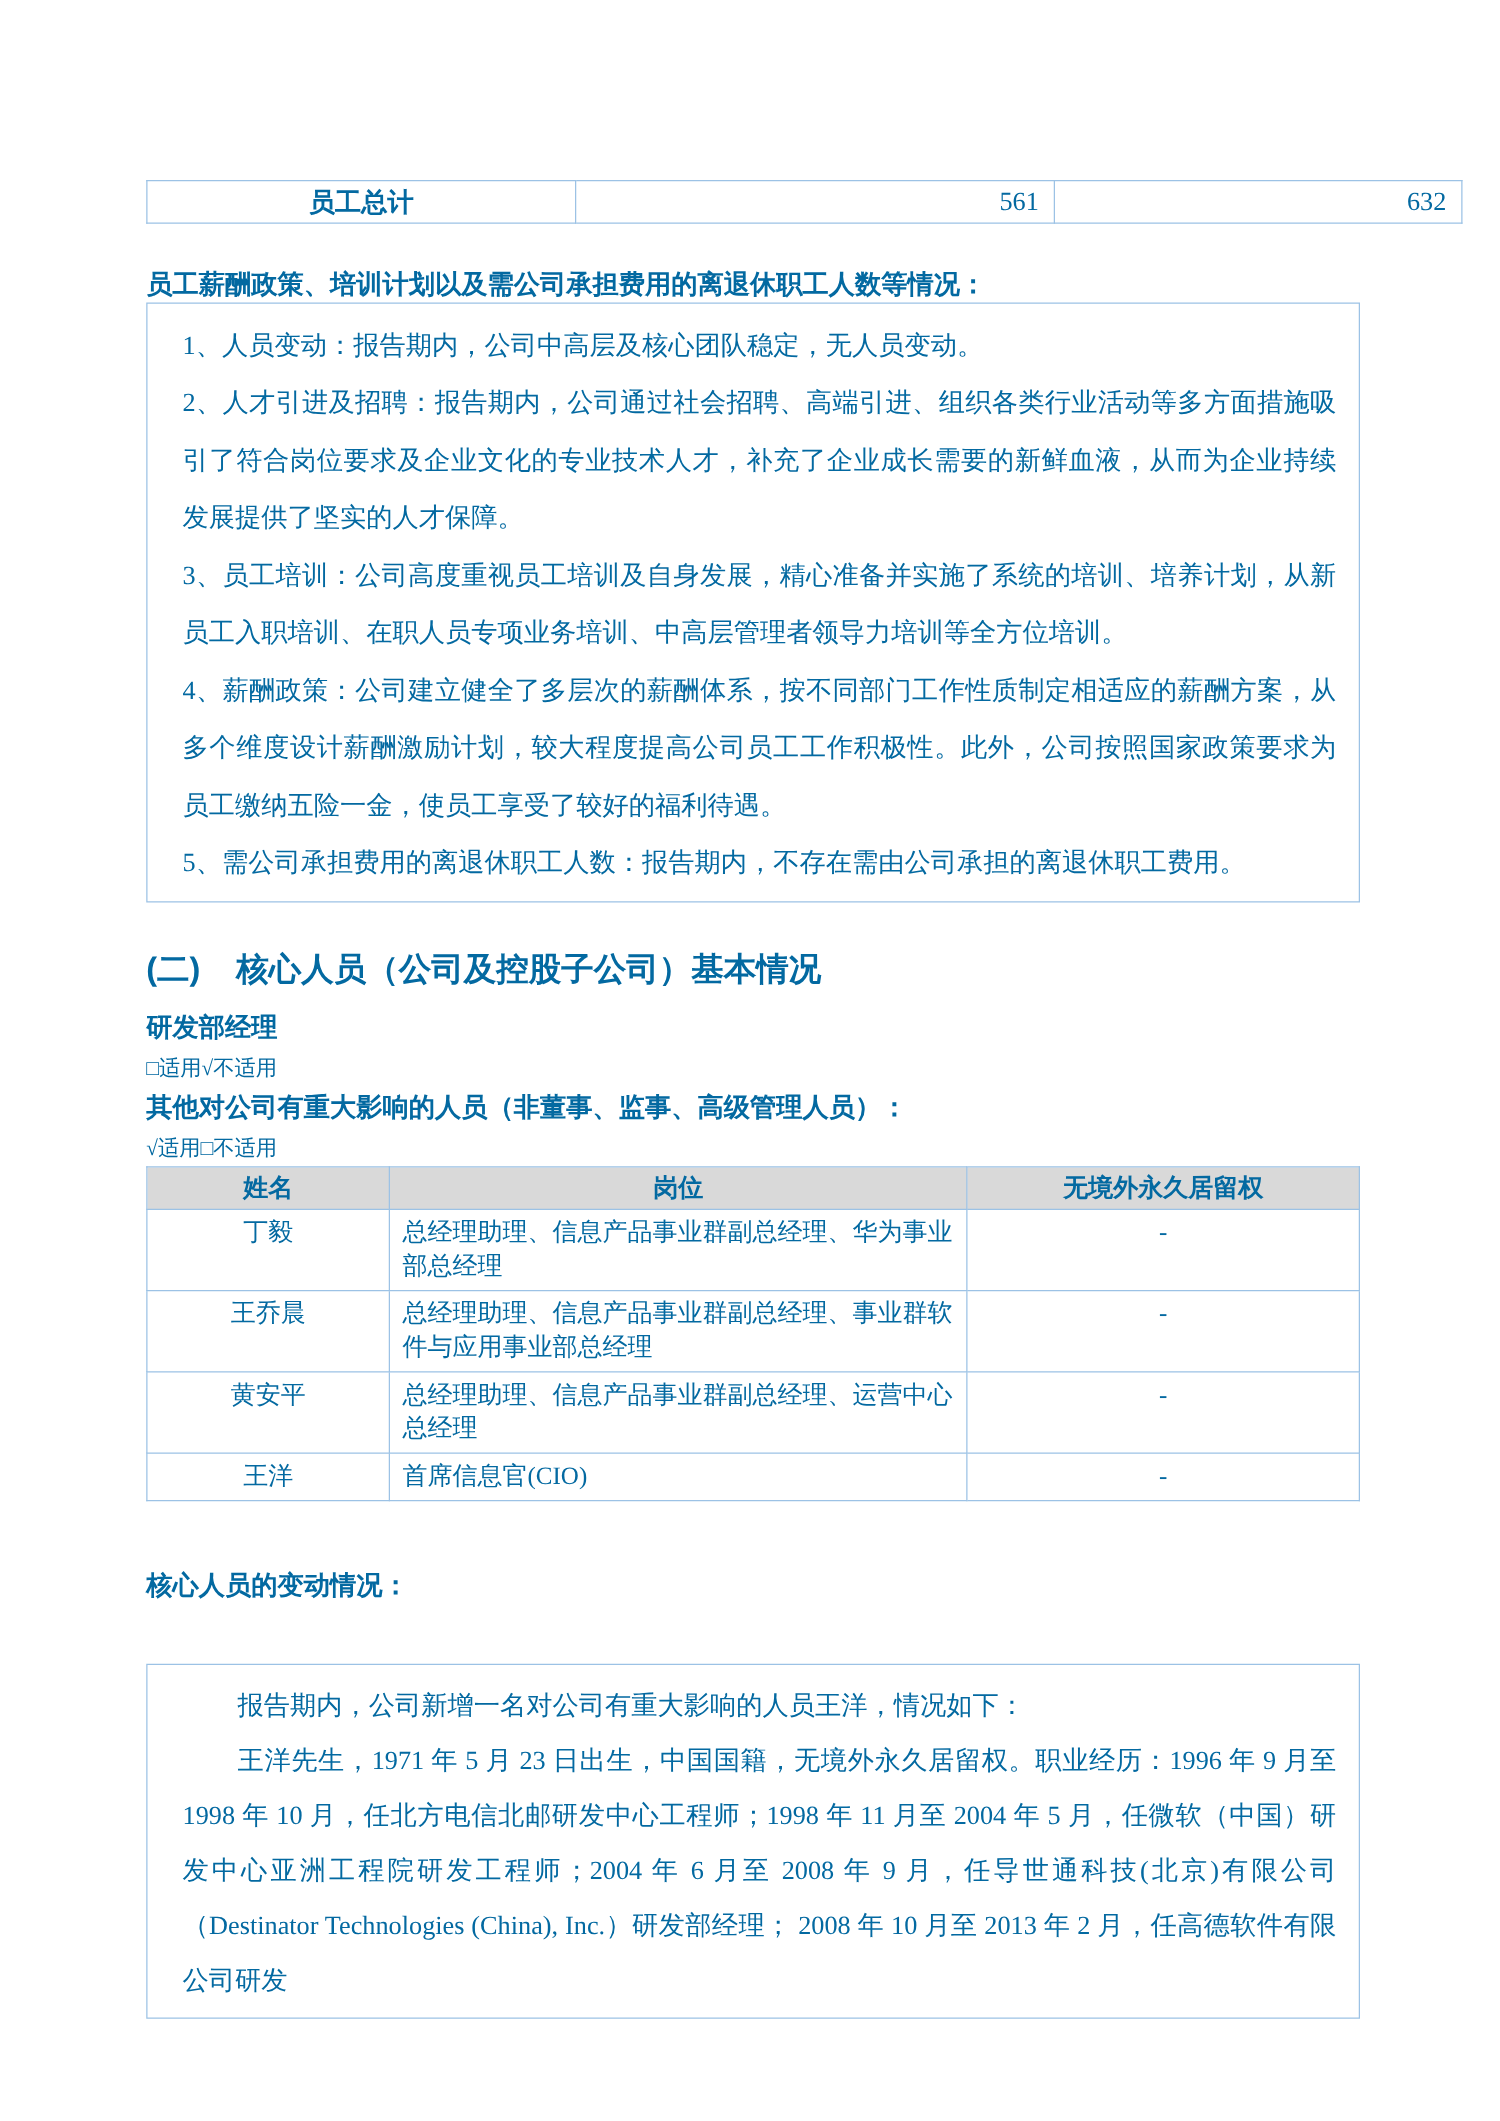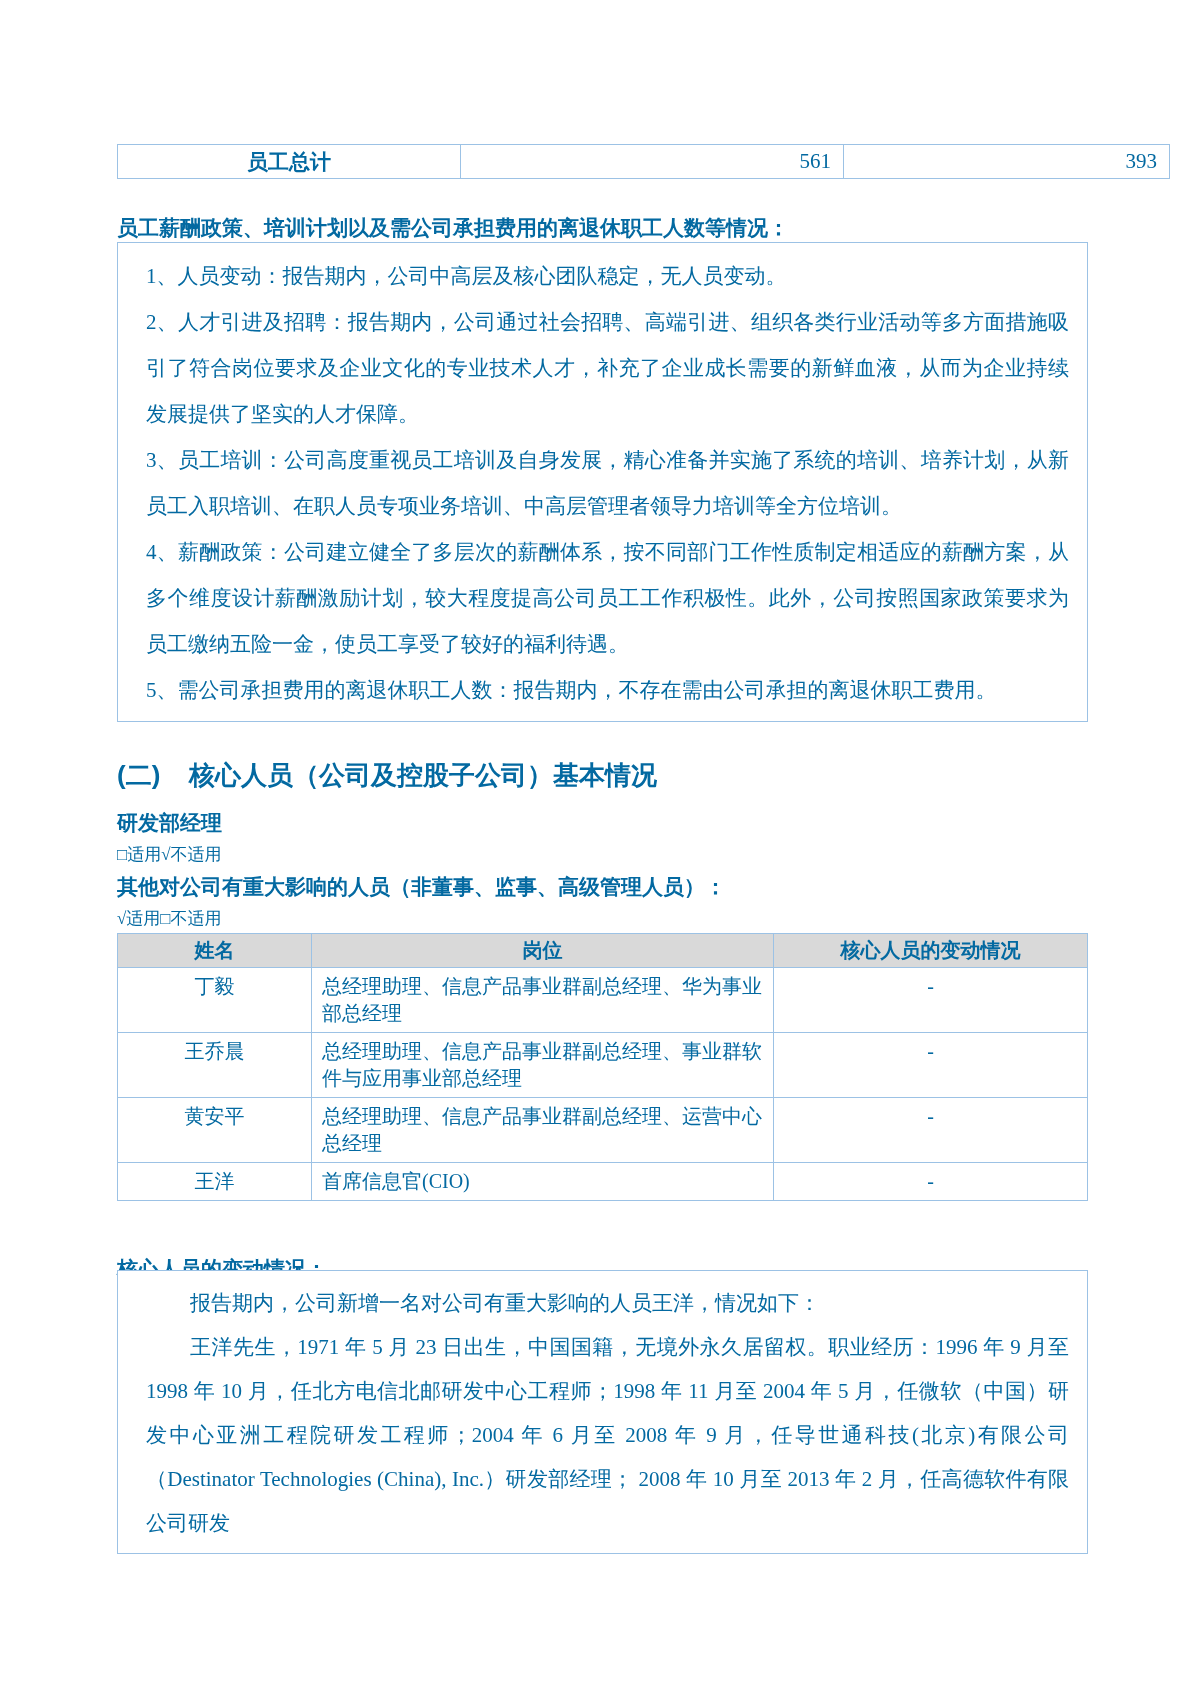--- a/index.html
+++ b/index.html
@@ -42,21 +42,21 @@
 </head>
 <body>
 
 <div class="page">
 
   <table class="total-table">
     <tbody>
         <tr>
       <td class="total-label" style="width:318px;">员工总计</td>
       <td class="num-cell" style="width:342px;padding-left:28px;">561</td>
-      <td class="num-cell" style="width:301px;">393</td>
+      <td class="num-cell" style="width:301px;">632</td>
     </tr>
   </tbody>
     </table>
 
   <div class="bold-head" style="top:215px;">员工薪酬政策、培训计划以及需公司承担费用的离退休职工人数等情况：</div>
 
   <div class="text-box" style="top:242px;min-height:450px;">
     <p>1、人员变动：报告期内，公司中高层及核心团队稳定，无人员变动。</p>
     <p>2、人才引进及招聘：报告期内，公司通过社会招聘、高端引进、组织各类行业活动等多方面措施吸引了符合岗位要求及企业文化的专业技术人才，补充了企业成长需要的新鲜血液，从而为企业持续发展提供了坚实的人才保障。</p>
     <p>3、员工培训：公司高度重视员工培训及自身发展，精心准备并实施了系统的培训、培养计划，从新员工入职培训、在职人员专项业务培训、中高层管理者领导力培训等全方位培训。</p>
@@ -73,21 +73,21 @@
     <p class="plain-line">□适用√不适用</p>
     <p class="bold-line">其他对公司有重大影响的人员（非董事、监事、高级管理人员）：</p>
     <p class="plain-line">√适用□不适用</p>
   </div>
 
   <table class="personnel-table">
     <tbody>
         <tr>
       <th class="col-name">姓名</th>
       <th class="col-pos">岗位</th>
-      <th class="col-shares">核心人员的变动情况</th>
+      <th class="col-shares">无境外永久居留权</th>
     </tr>
     <tr>
       <td class="cell-name">丁毅</td>
       <td>总经理助理、信息产品事业群副总经理、华为事业部总经理</td>
       <td class="cell-shares">-</td>
     </tr>
     <tr>
       <td class="cell-name">王乔晨</td>
       <td>总经理助理、信息产品事业群副总经理、事业群软件与应用事业部总经理</td>
       <td class="cell-shares">-</td>
@@ -100,18 +100,18 @@
     <tr>
       <td class="cell-name">王洋</td>
       <td>首席信息官(CIO)</td>
       <td class="cell-shares">-</td>
     </tr>
   </tbody>
     </table>
 
   <div class="bold-head" style="top:1256px;">核心人员的变动情况：</div>
 
-  <div class="text-box box2" style="top:1270px;min-height:217px;">
+  <div class="text-box box2" style="top:1331px;min-height:217px;">
     <p>报告期内，公司新增一名对公司有重大影响的人员王洋，情况如下：</p>
     <p>王洋先生，1971 年 5 月 23 日出生，中国国籍，无境外永久居留权。职业经历：1996 年 9 月至 1998 年 10 月，任北方电信北邮研发中心工程师；1998 年 11 月至 2004 年 5 月，任微软（中国）研发中心亚洲工程院研发工程师；2004 年 6 月至 2008 年 9 月，任导世通科技(北京)有限公司（Destinator Technologies (China), Inc.）研发部经理； 2008 年 10 月至 2013 年 2 月，任高德软件有限公司研发</p>
   </div>
 
 </div>
 
 </body></html>

